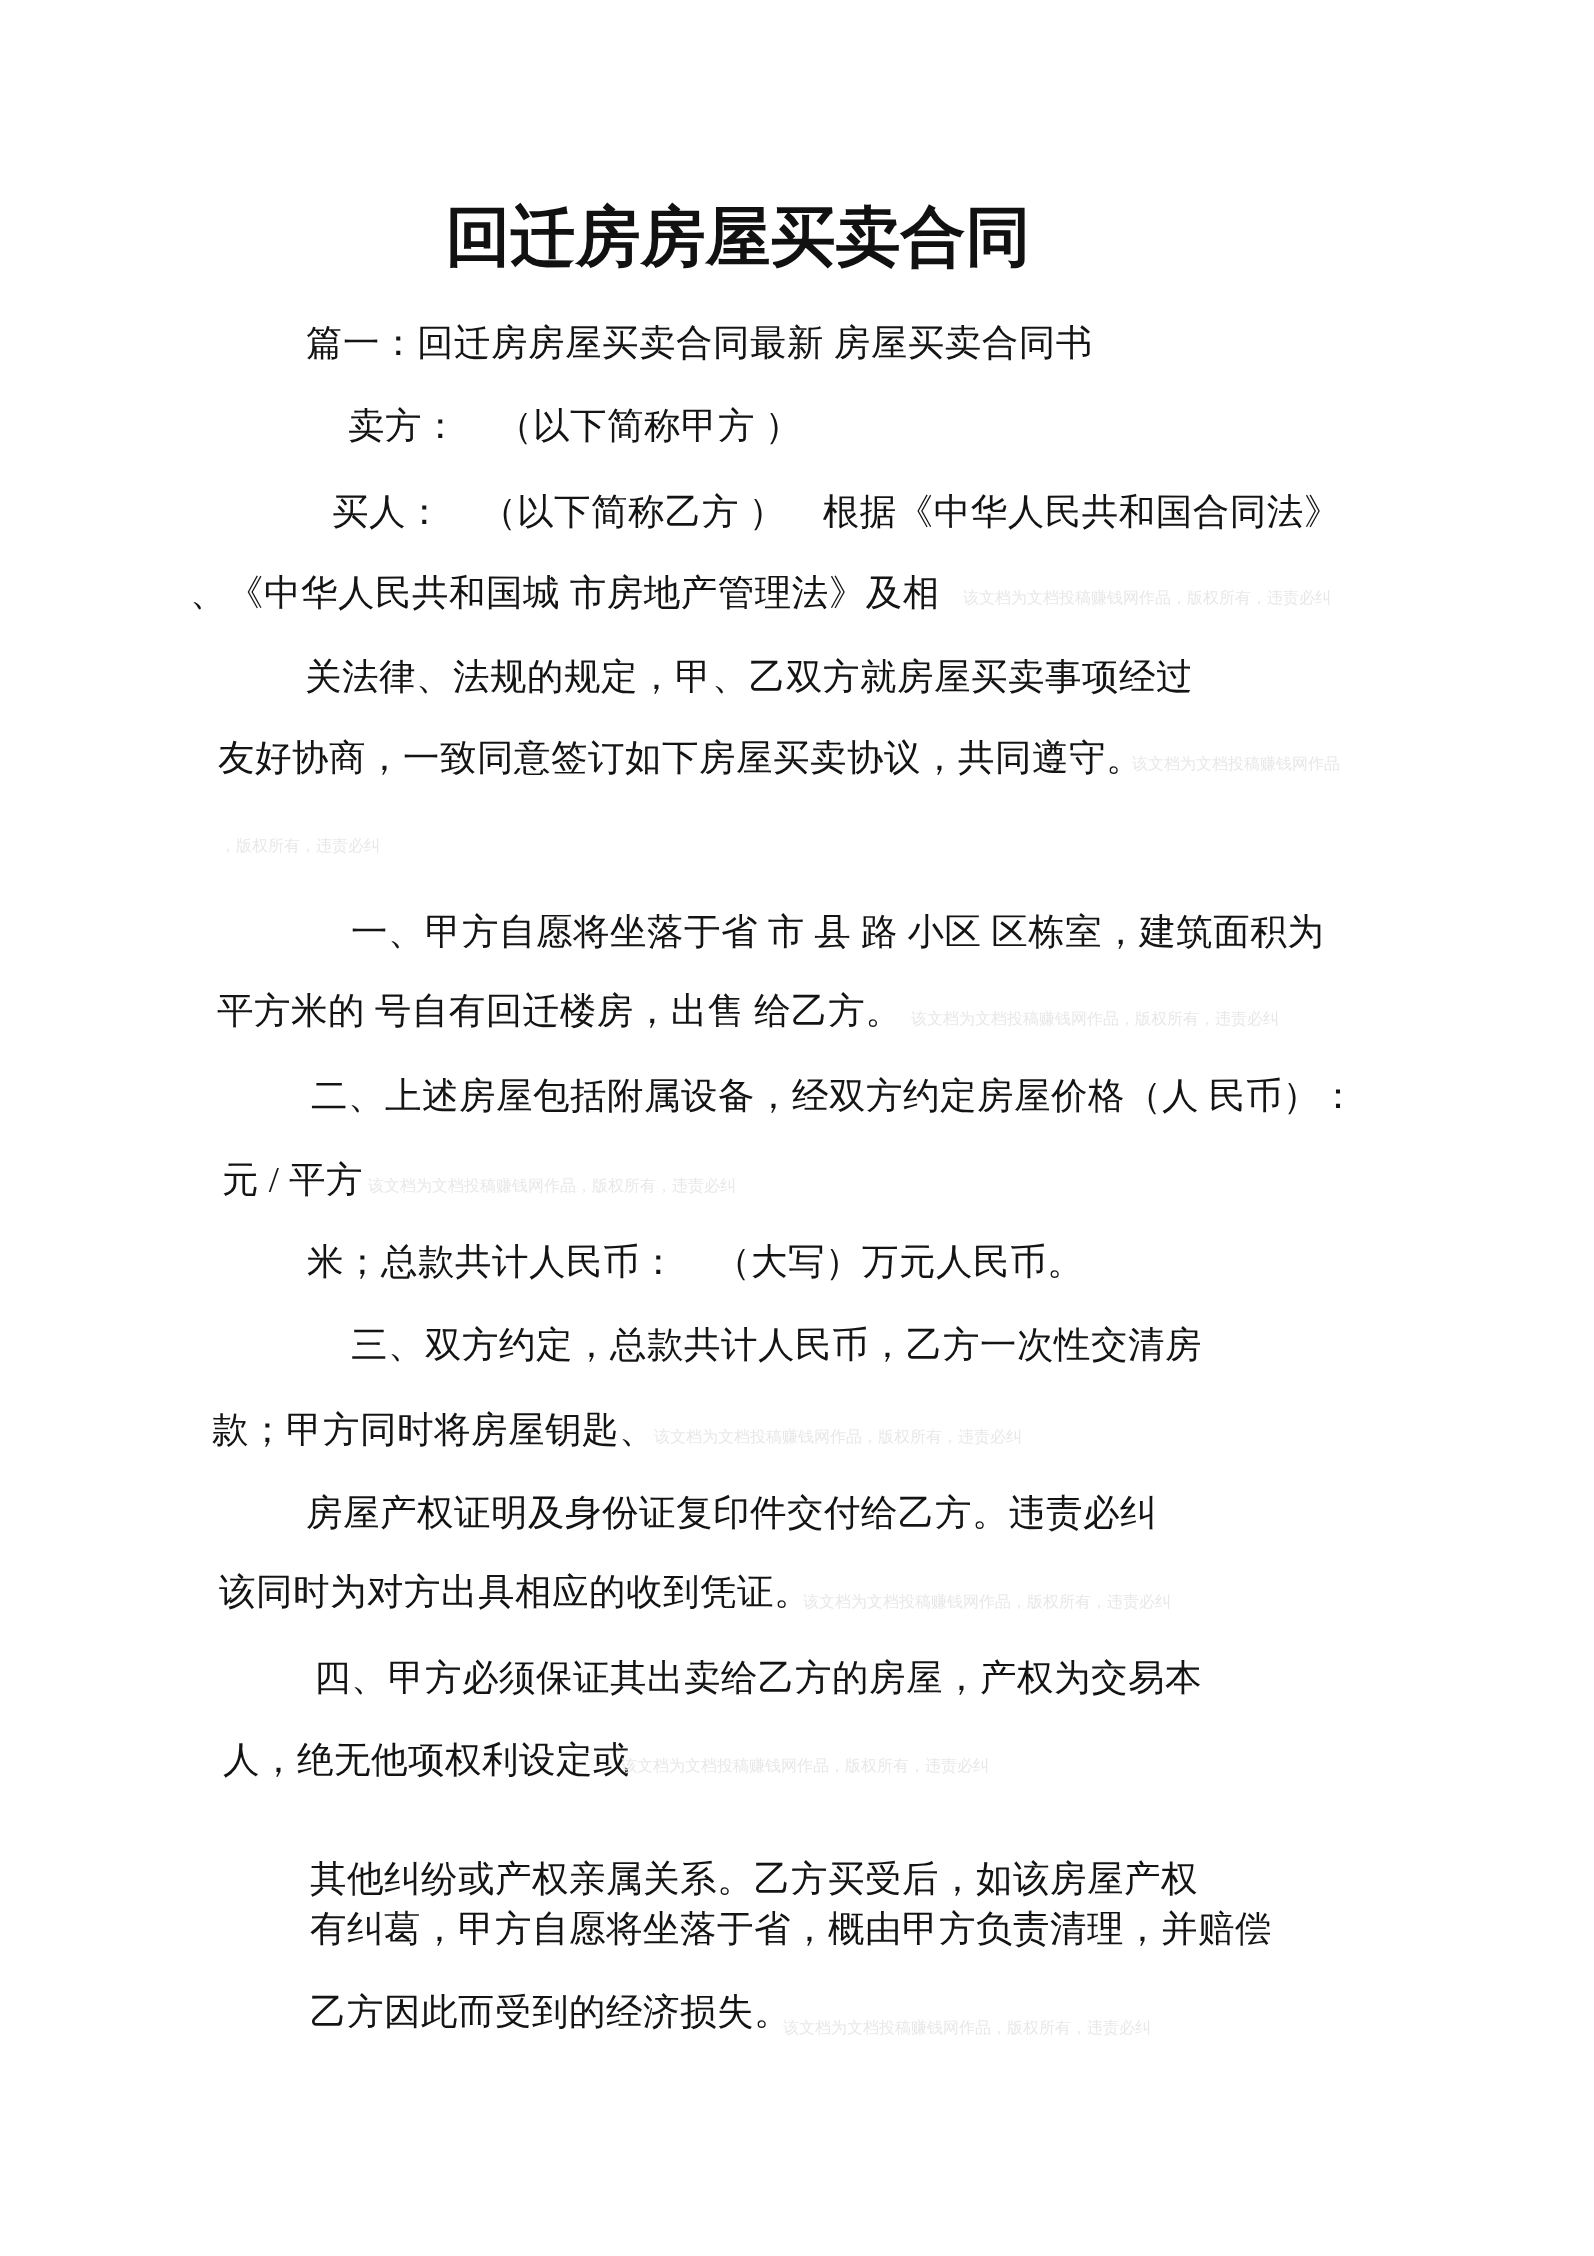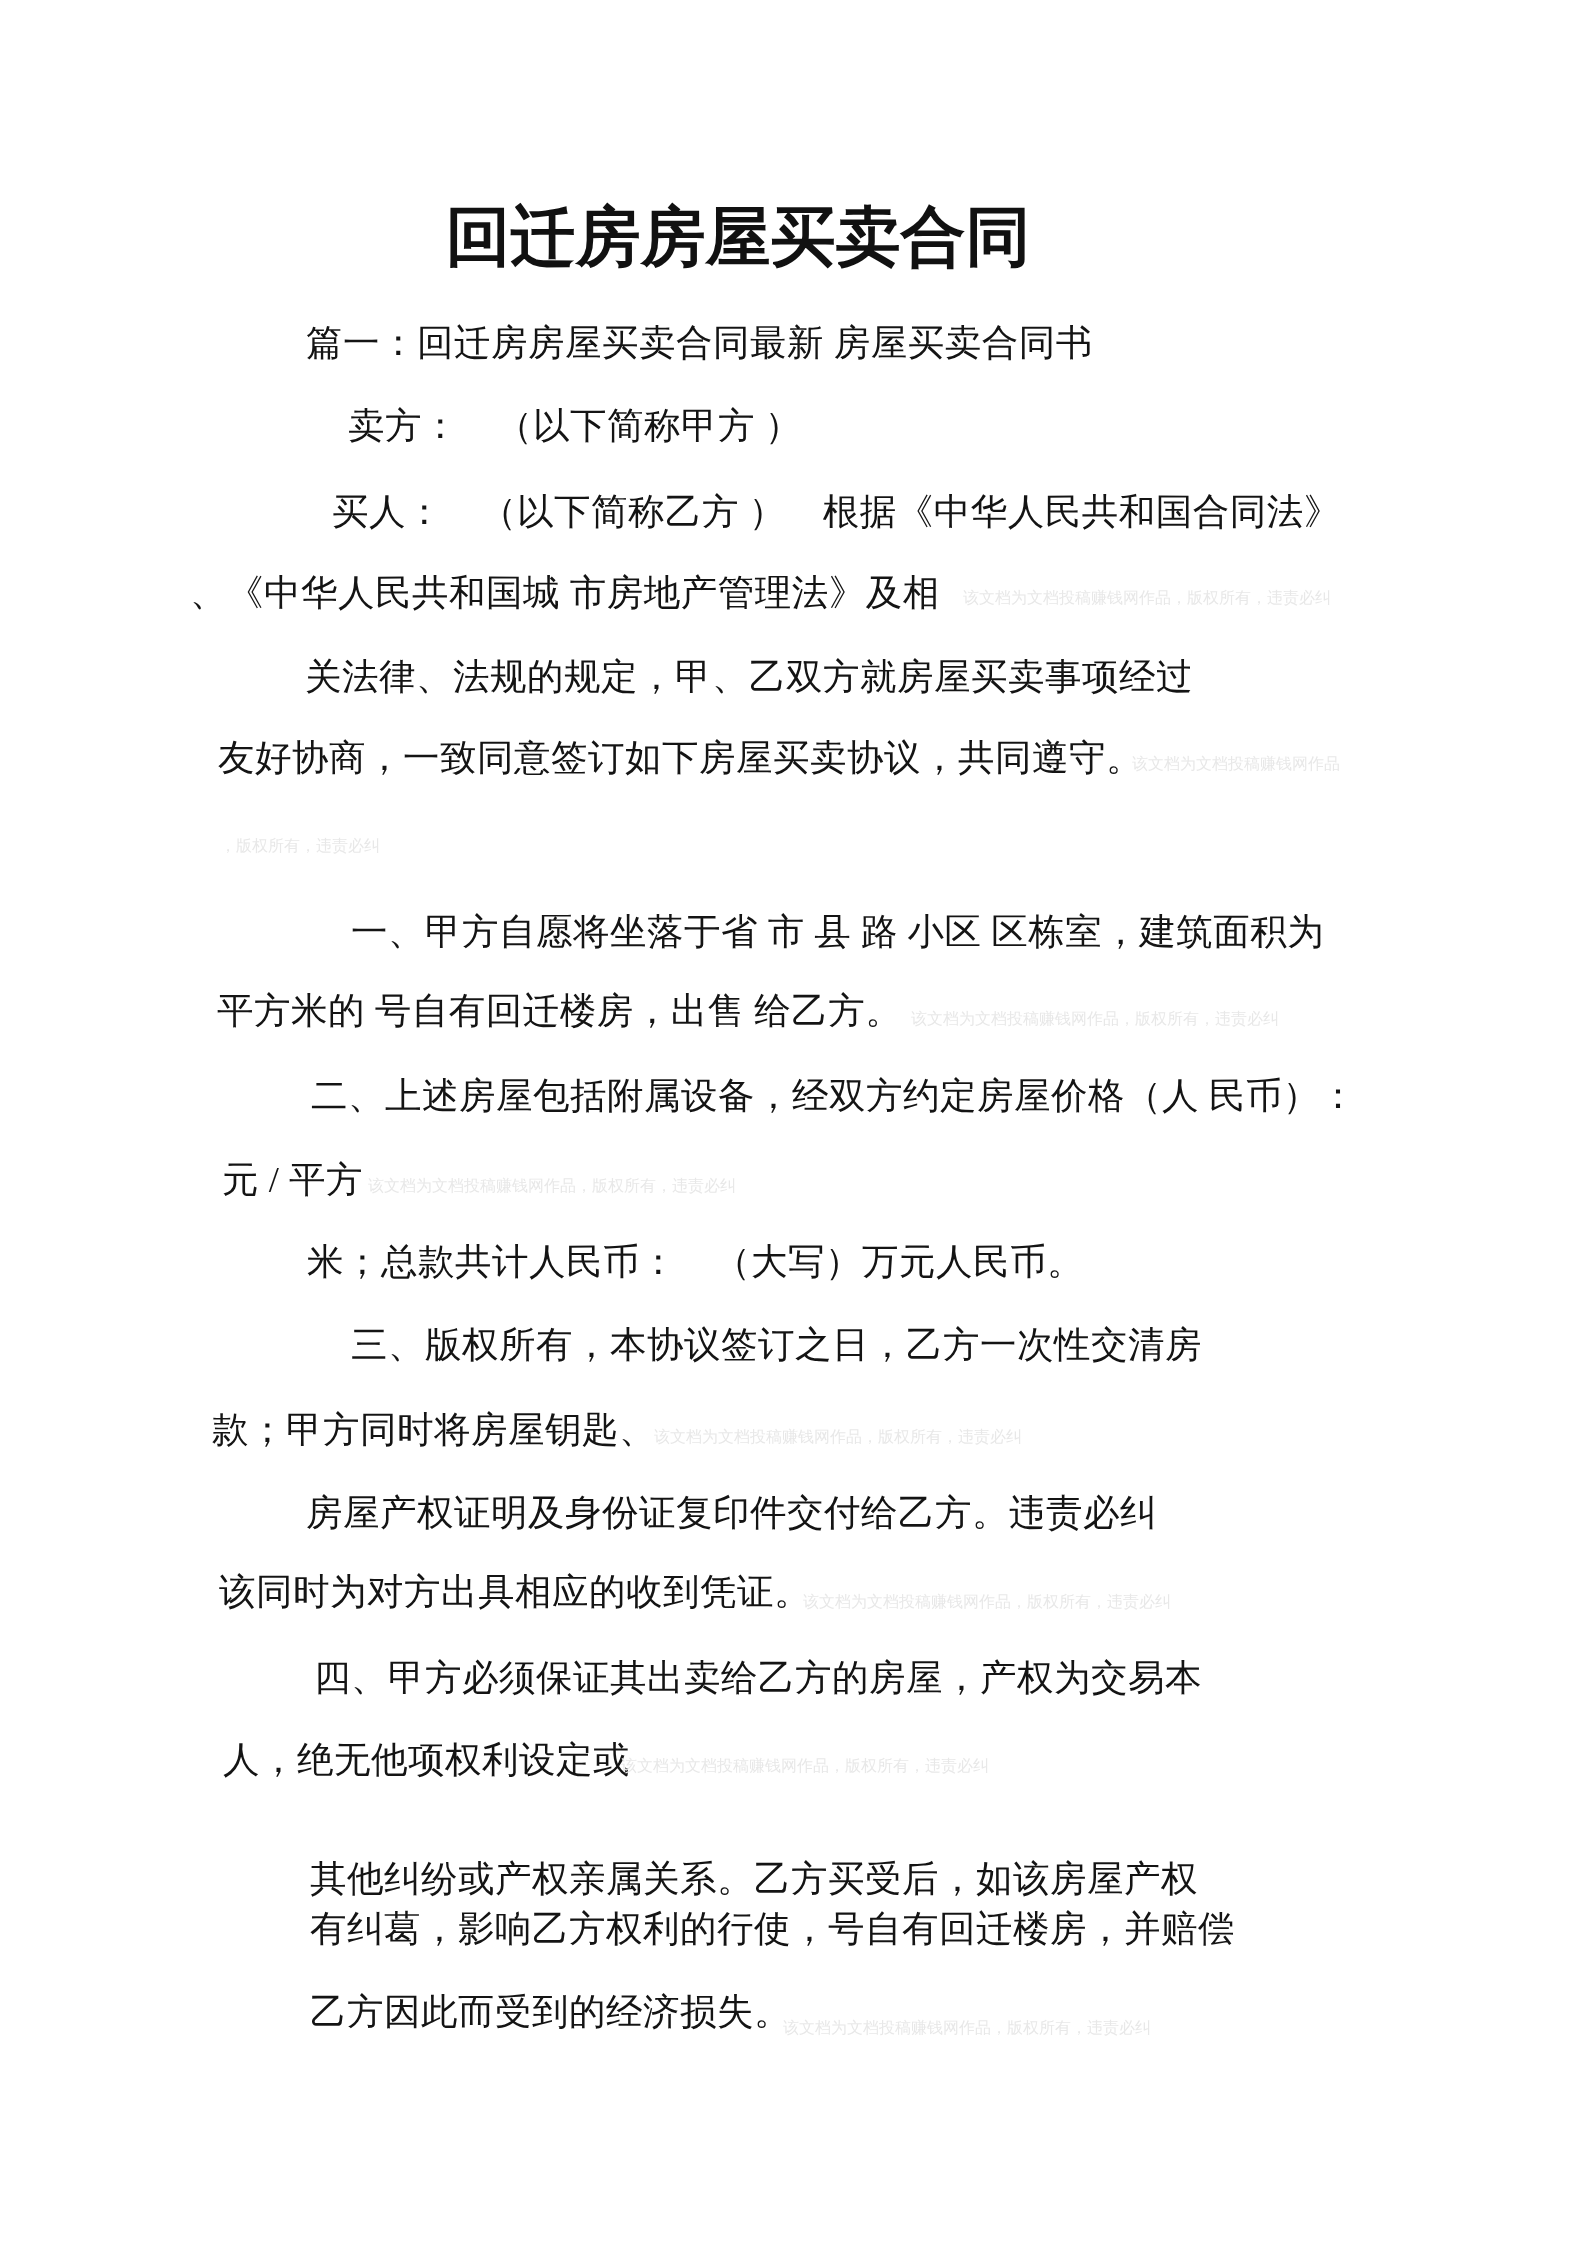--- a/index.html
+++ b/index.html
@@ -56,28 +56,28 @@
   <div class="line" style="left:348px; top:406px;">卖方：　（以下简称甲方 ）</div>
   <div class="line" style="left:332px; top:492px;">买人：　（以下简称乙方 ）　根据《中华人民共和国合同法》</div>
   <div class="line" style="left:190px; top:573px;">、《中华人民共和国城 市房地产管理法》及相</div>
   <div class="line" style="left:305px; top:657px;">关法律、法规的规定，甲、乙双方就房屋买卖事项经过</div>
   <div class="line" style="left:218px; top:738px;">友好协商，一致同意签订如下房屋买卖协议，共同遵守。</div>
   <div class="line" style="left:351px; top:912px;">一、甲方自愿将坐落于省 市 县 路 小区 区栋室，建筑面积为</div>
   <div class="line" style="left:217px; top:991px;">平方米的 号自有回迁楼房，出售 给乙方。</div>
   <div class="line" style="left:311px; top:1076px;">二、上述房屋包括附属设备，经双方约定房屋价格（人 民币）：</div>
   <div class="line" style="left:222px; top:1160px;">元 / 平方</div>
   <div class="line" style="left:307px; top:1242px;">米；总款共计人民币：　（大写）万元人民币。</div>
-  <div class="line" style="left:351px; top:1325px;">三、版权所有，本协议签订之日，乙方一次性交清房</div>
+  <div class="line" style="left:351px; top:1325px;">三、双方约定，总款共计人民币，乙方一次性交清房</div>
   <div class="line" style="left:212px; top:1410px;">款；甲方同时将房屋钥匙、</div>
   <div class="line" style="left:306px; top:1493px;">房屋产权证明及身份证复印件交付给乙方。违责必纠</div>
   <div class="line" style="left:219px; top:1572px;">该同时为对方出具相应的收到凭证。</div>
   <div class="line" style="left:314px; top:1658px;">四、甲方必须保证其出卖给乙方的房屋，产权为交易本</div>
   <div class="line" style="left:223px; top:1740px;">人，绝无他项权利设定或</div>
   <div class="line" style="left:310px; top:1825px;margin-top:34px;">其他纠纷或产权亲属关系。乙方买受后，如该房屋产权</div>
-  <div class="line" style="left:310px; top:1909px;">有纠葛，影响乙方权利的行使，号自有回迁楼房，并赔偿</div>
+  <div class="line" style="left:310px; top:1909px;">有纠葛，甲方自愿将坐落于省，概由甲方负责清理，并赔偿</div>
   <div class="line" style="left:310px; top:1992px;">乙方因此而受到的经济损失。</div>
 
   <span class="wm" style="left:963px;  top:588px;">该文档为文档投稿赚钱网作品，版权所有，违责必纠</span>
   <span class="wm" style="left:1132px; top:754px;">该文档为文档投稿赚钱网作品</span>
   <span class="wm" style="left:220px;  top:836px;">，版权所有，违责必纠</span>
   <span class="wm" style="left:911px;  top:1009px;">该文档为文档投稿赚钱网作品，版权所有，违责必纠</span>
   <span class="wm" style="left:368px;  top:1176px;">该文档为文档投稿赚钱网作品，版权所有，违责必纠</span>
   <span class="wm" style="left:654px;  top:1427px;">该文档为文档投稿赚钱网作品，版权所有，违责必纠</span>
   <span class="wm" style="left:803px;  top:1592px;">该文档为文档投稿赚钱网作品，版权所有，违责必纠</span>
   <span class="wm" style="left:621px;  top:1756px;">该文档为文档投稿赚钱网作品，版权所有，违责必纠</span>

